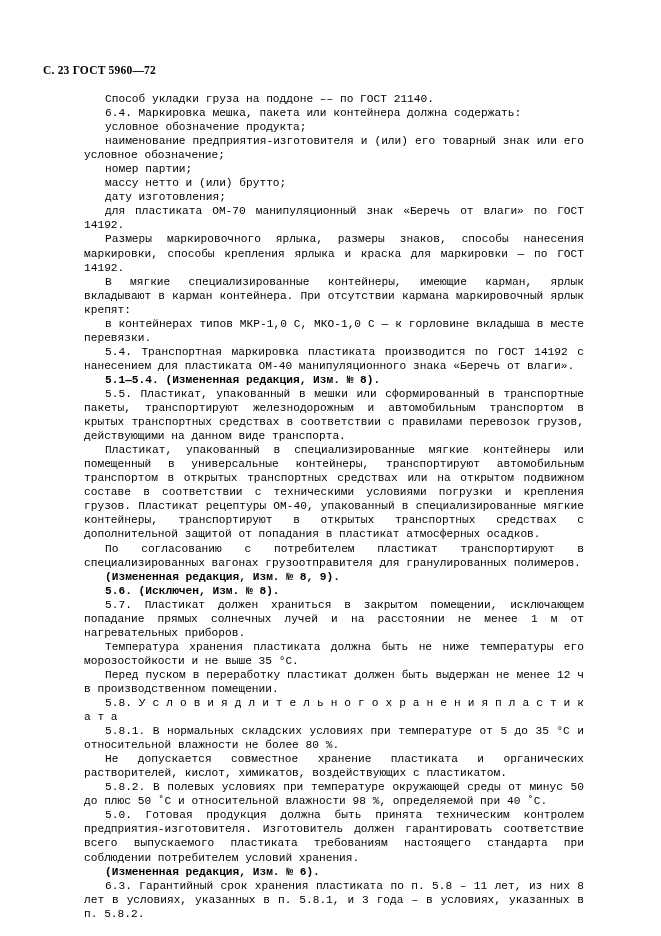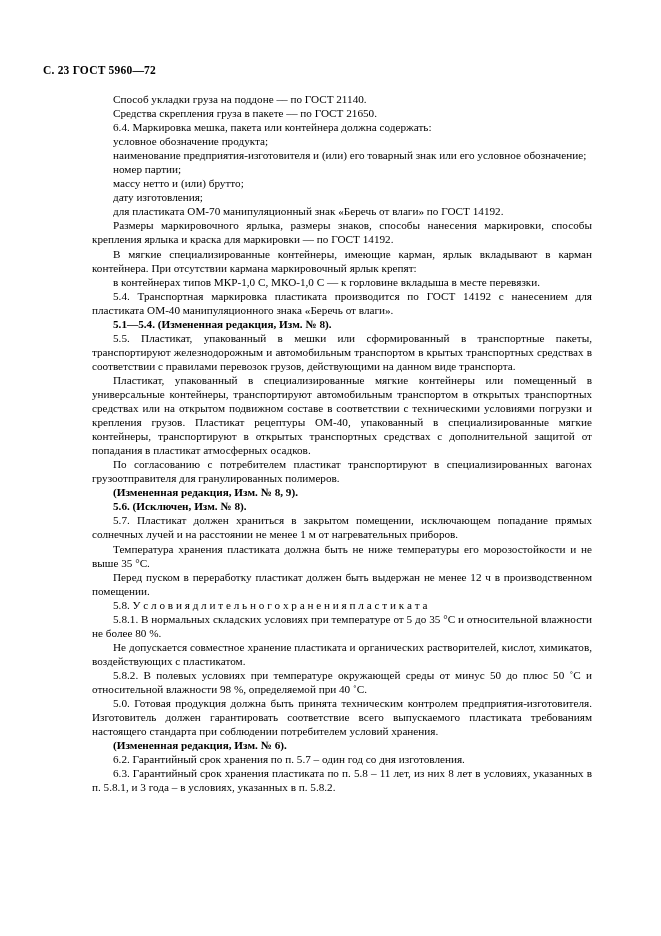--- a/index.html
+++ b/index.html
@@ -27,25 +27,26 @@
     top: 64px;
     left: 43px;
     font-size: 11.5px;
     font-weight: bold;
     letter-spacing: 0.2px;
     white-space: nowrap;
   }
   .body-col {
     position: absolute;
     top: 92px;
-    left: 92px;
+    left: 84px;
     width: 500px;
     font-size: 11.2px;
     line-height: 14.05px;
     text-align: justify;
+    font-family: Liberation Mono, monospace;
   }
   p {
     margin: 0;
     text-indent: 21px;
   }
   p.bold {
     font-weight: bold;
   }
   .section-title {
     margin-top: 11px;
@@ -58,21 +59,20 @@
 </style>
 </head>
 <body>
 
 <div class="page">
 
   <div class="header">С. 23 ГОСТ 5960—72</div>
 
   <div class="body-col">
     <p>Способ укладки груза на поддоне  –– по ГОСТ 21140.</p>
-    <p>Средства скрепления груза в пакете –– по ГОСТ 21650.</p>
     <p>6.4. Маркировка мешка, пакета или контейнера должна содержать:</p>
     <p>условное обозначение продукта;</p>
     <p>наименование предприятия-изготовителя и (или) его товарный знак или его условное обозначение;</p>
     <p>номер партии;</p>
     <p>массу нетто и (или) брутто;</p>
     <p>дату изготовления;</p>
     <p>для пластиката ОМ-70 манипуляционный знак «Беречь от влаги» по ГОСТ 14192.</p>
     <p>Размеры маркировочного ярлыка, размеры знаков, способы нанесения маркировки, способы крепления ярлыка и краска для маркировки — по ГОСТ 14192.</p>
     <p>В мягкие специализированные контейнеры, имеющие карман, ярлык вкладывают в карман контейнера. При отсутствии кармана маркировочный ярлык крепят:</p>
     <p>в контейнерах типов МКР-1,0 С, МКО-1,0 С — к горловине вкладыша в месте перевязки.</p>
@@ -87,17 +87,16 @@
     <p>Температура хранения пластиката должна быть не ниже температуры его морозостойкости и не выше 35 °С.</p>
     <p>Перед пуском в переработку пластикат должен быть выдержан не менее 12 ч в производственном помещении.</p>
     <p>5.8.  У с л о в и я   д л и т е л ь н о г о   х р а н е н и я   п л а с т и к а т а</p>
     <p>5.8.1. В нормальных складских условиях при температуре от 5 до 35 °С и относительной влажности не более 80 %.</p>
     <p>Не допускается совместное хранение пластиката и органических растворителей, кислот, химикатов, воздействующих с пластикатом.</p>
     <p>5.8.2. В  полевых  условиях  при  температуре окружающей среды от минус 50 до плюс 50 ˚С  и относительной влажности 98 %, определяемой при 40 ˚С.</p>
 
 
     <p>5.0. Готовая продукция должна быть принята техническим контролем предприятия-изготовителя. Изготовитель должен гарантировать соответствие всего выпускаемого пластиката требованиям настоящего стандарта при соблюдении потребителем условий хранения.</p>
     <p class="bold">(Измененная редакция, Изм. № 6).</p>
-    <p>6.2. Гарантийный срок хранения по п. 5.7 – один год со дня изготовления.</p>
     <p>6.3. Гарантийный срок хранения пластиката по п. 5.8 – 11 лет, из них 8 лет в условиях, указанных в п. 5.8.1, и 3 года – в условиях, указанных в п. 5.8.2.</p>
   </div>
 
 </div>
 
 </body></html>

